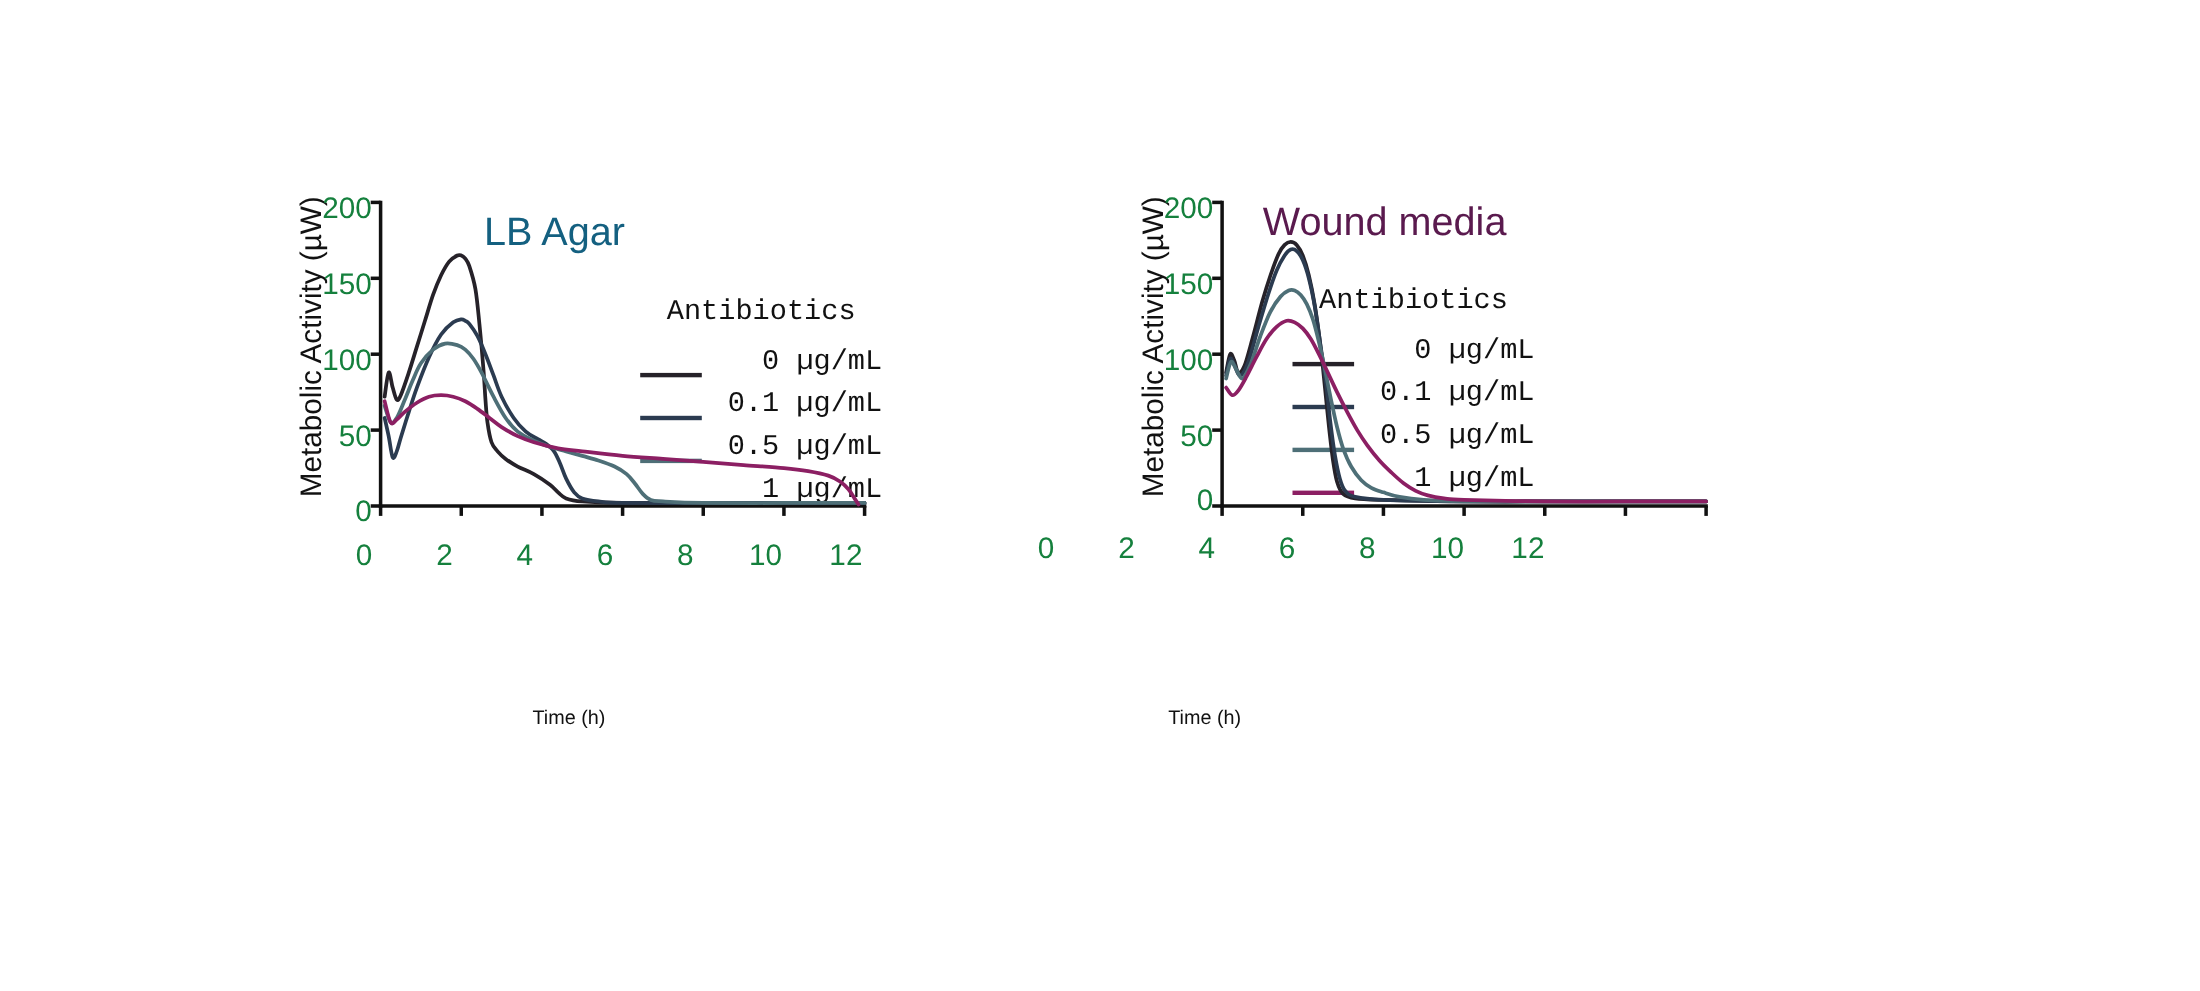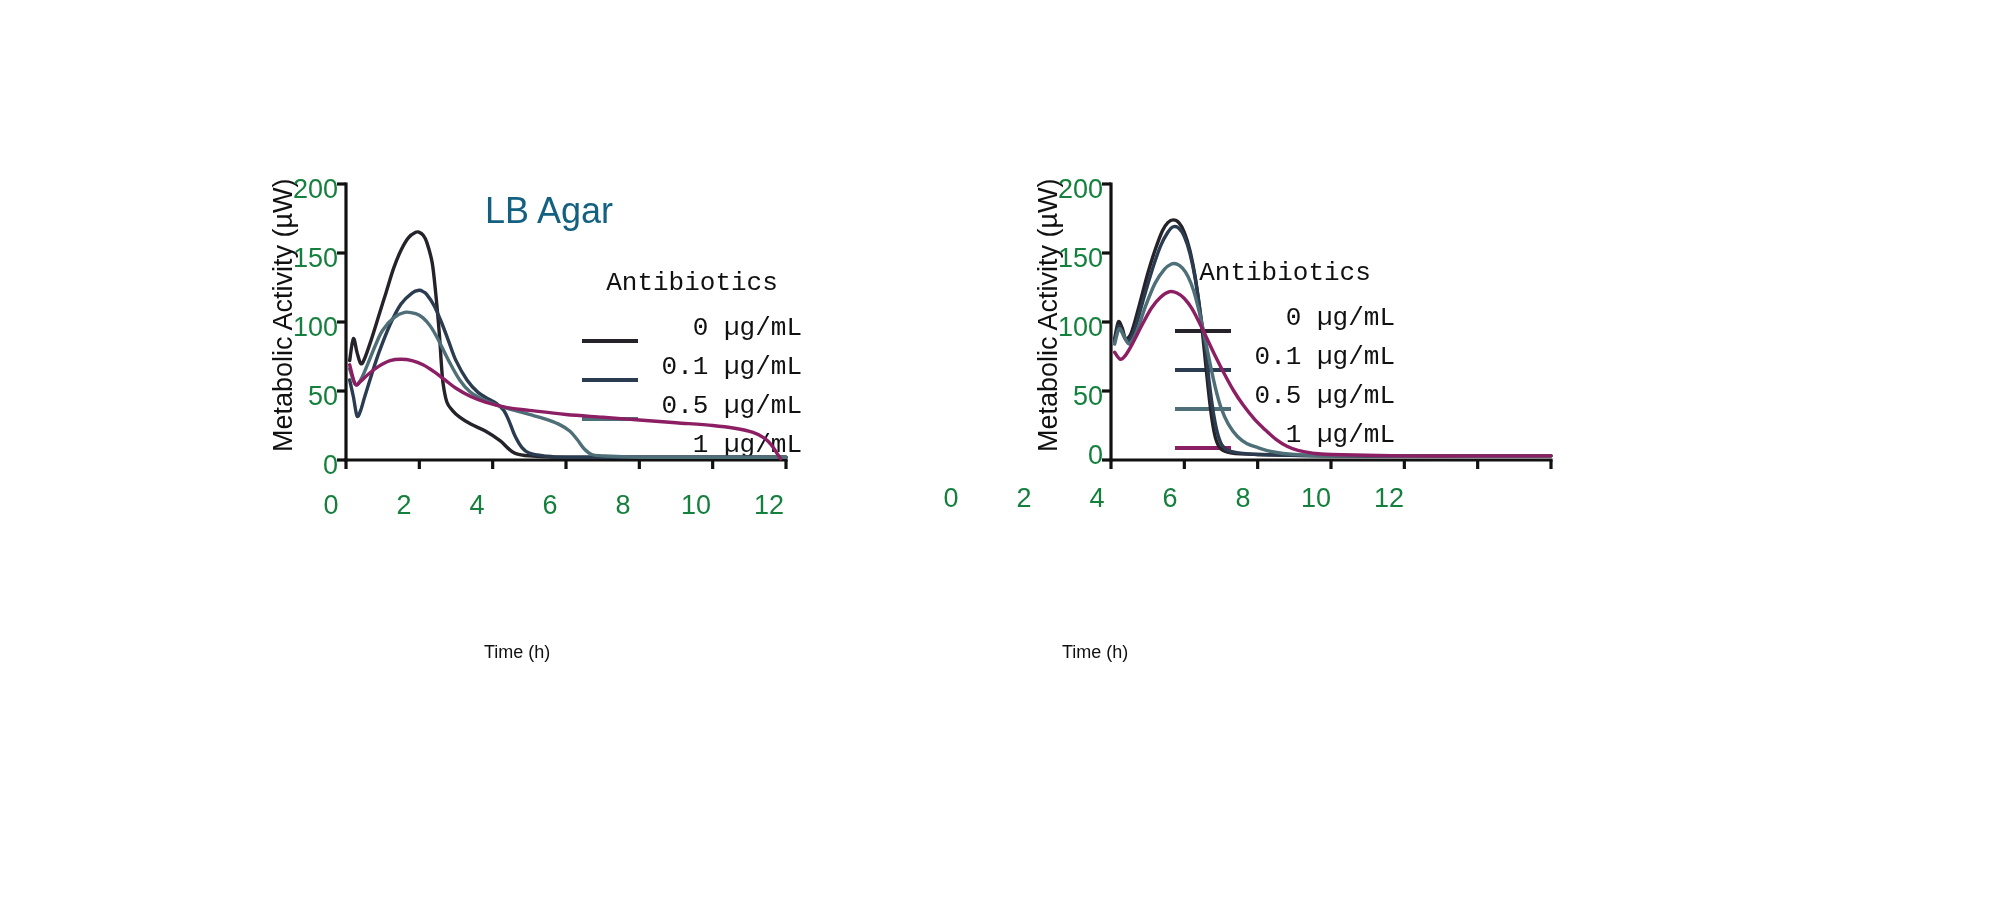--- a/index.html
+++ b/index.html
@@ -6,21 +6,21 @@
   body{
     width:2000px;height:901px;background:#ffffff;
     font-family:"Liberation Sans", sans-serif;
     overflow:hidden;position:relative;
   }
   #figure{position:absolute;left:0;top:0;width:2000px;height:901px;}
   .panel{position:absolute;top:0;height:901px;}
   #panel-lb{left:0;width:1000px;}
   #panel-wound{left:1000px;width:1000px;}
   .panel-title{
-    position:absolute;font-size:36px;font-weight:400;white-space:nowrap;margin-left:45px;
+    position:absolute;font-size:36px;font-weight:400;white-space:nowrap;
   }
   #title-lb{left:440px;top:190px;color:#146080;}
   #title-wound{left:148px;top:181px;color:#5a1a4e;}
   .axis-title-y{
     position:absolute;font-size:27px;color:#111111;white-space:nowrap;
     transform:rotate(-90deg);transform-origin:left top;
   }
   .axis-title-x{
     position:absolute;font-size:18px;color:#111111;white-space:nowrap;
   }
@@ -112,20 +112,21 @@
         <line x1="456" y1="282" x2="456" y2="291" stroke="#111111" stroke-width="3.2"></line>
         <path d="M 19.67 182.64 C 20.28 178.96, 22.11 161.94, 23.33 160.56 C 24.56 159.18, 25.78 170.22, 27.00 174.36 C 28.22 178.50, 29.44 184.25, 30.67 185.40 C 31.89 186.55, 32.50 185.40, 34.33 181.26 C 36.17 177.12, 39.22 167.92, 41.67 160.56 C 44.11 153.20, 46.56 144.92, 49.00 137.10 C 51.44 129.28, 53.89 121.46, 56.33 113.64 C 58.78 105.82, 61.22 97.08, 63.67 90.18 C 66.11 83.28, 68.56 77.30, 71.00 72.24 C 73.44 67.18, 75.89 62.81, 78.33 59.82 C 80.78 56.83, 83.83 55.22, 85.67 54.30 C 87.50 53.38, 88.11 53.84, 89.33 54.30 C 90.56 54.76, 91.78 55.45, 93.00 57.06 C 94.22 58.67, 95.14 59.36, 96.67 63.96 C 98.19 68.56, 100.64 75.92, 102.17 84.66 C 103.69 93.40, 104.61 104.21, 105.83 116.40 C 107.06 128.59, 108.58 146.30, 109.50 157.80 C 110.42 169.30, 110.72 177.35, 111.33 185.40 C 111.94 193.45, 112.25 199.66, 113.17 206.10 C 114.08 212.54, 115.31 219.67, 116.83 224.04 C 118.36 228.41, 120.19 229.79, 122.33 232.32 C 124.47 234.85, 126.61 236.92, 129.67 239.22 C 132.72 241.52, 136.39 243.82, 140.67 246.12 C 144.94 248.42, 150.44 250.26, 155.33 253.02 C 160.22 255.78, 166.33 259.92, 170.00 262.68 C 173.67 265.44, 174.89 267.51, 177.33 269.58 C 179.78 271.65, 181.00 273.72, 184.67 275.10 C 188.33 276.48, 190.78 277.17, 199.33 277.86 C 207.89 278.55, 217.67 279.01, 236.00 279.24 C 254.33 279.47, 284.89 279.24, 309.33 279.24 C 333.78 279.24, 358.22 279.24, 382.67 279.24 C 407.11 279.24, 443.78 279.24, 456.00 279.24" fill="none" stroke="#262229" stroke-width="3.4" stroke-linecap="round" stroke-linejoin="round"></path>
         <path d="M 19.67 201.96 C 20.28 204.72, 22.11 212.54, 23.33 218.52 C 24.56 224.50, 25.78 235.54, 27.00 237.84 C 28.22 240.14, 29.44 235.31, 30.67 232.32 C 31.89 229.33, 32.50 225.88, 34.33 219.90 C 36.17 213.92, 39.22 204.03, 41.67 196.44 C 44.11 188.85, 45.94 182.64, 49.00 174.36 C 52.06 166.08, 56.33 154.81, 60.00 146.76 C 63.67 138.71, 67.33 131.35, 71.00 126.06 C 74.67 120.77, 78.94 117.32, 82.00 115.02 C 85.06 112.72, 87.50 112.49, 89.33 112.26 C 91.17 112.03, 91.78 112.95, 93.00 113.64 C 94.22 114.33, 94.83 114.10, 96.67 116.40 C 98.50 118.70, 101.56 122.84, 104.00 127.44 C 106.44 132.04, 108.89 138.02, 111.33 144.00 C 113.78 149.98, 116.22 156.88, 118.67 163.32 C 121.11 169.76, 122.94 176.20, 126.00 182.64 C 129.06 189.08, 133.33 196.67, 137.00 201.96 C 140.67 207.25, 144.33 211.16, 148.00 214.38 C 151.67 217.60, 155.94 219.44, 159.00 221.28 C 162.06 223.12, 163.89 223.58, 166.33 225.42 C 168.78 227.26, 171.53 229.33, 173.67 232.32 C 175.81 235.31, 177.33 239.22, 179.17 243.36 C 181.00 247.50, 182.53 252.79, 184.67 257.16 C 186.81 261.53, 189.56 266.59, 192.00 269.58 C 194.44 272.57, 195.67 273.72, 199.33 275.10 C 203.00 276.48, 207.89 277.17, 214.00 277.86 C 220.11 278.55, 220.11 279.01, 236.00 279.24 C 251.89 279.47, 284.89 279.24, 309.33 279.24 C 333.78 279.24, 358.22 279.24, 382.67 279.24 C 407.11 279.24, 443.78 279.24, 456.00 279.24" fill="none" stroke="#2b3b50" stroke-width="3.4" stroke-linecap="round" stroke-linejoin="round"></path>
         <path d="M 19.67 190.92 C 20.58 193.45, 23.33 204.26, 25.17 206.10 C 27.00 207.94, 28.53 205.41, 30.67 201.96 C 32.81 198.51, 35.56 191.15, 38.00 185.40 C 40.44 179.65, 42.89 172.98, 45.33 167.46 C 47.78 161.94, 49.61 156.88, 52.67 152.28 C 55.72 147.68, 60.00 142.85, 63.67 139.86 C 67.33 136.87, 71.00 135.03, 74.67 134.34 C 78.33 133.65, 82.61 134.80, 85.67 135.72 C 88.72 136.64, 90.56 137.79, 93.00 139.86 C 95.44 141.93, 97.89 144.69, 100.33 148.14 C 102.78 151.59, 104.61 154.81, 107.67 160.56 C 110.72 166.31, 115.00 175.74, 118.67 182.64 C 122.33 189.54, 126.00 196.67, 129.67 201.96 C 133.33 207.25, 136.39 210.93, 140.67 214.38 C 144.94 217.83, 150.44 220.36, 155.33 222.66 C 160.22 224.96, 165.11 226.57, 170.00 228.18 C 174.89 229.79, 179.78 230.94, 184.67 232.32 C 189.56 233.70, 194.44 235.08, 199.33 236.46 C 204.22 237.84, 209.11 238.99, 214.00 240.60 C 218.89 242.21, 224.39 244.05, 228.67 246.12 C 232.94 248.19, 236.61 250.49, 239.67 253.02 C 242.72 255.55, 244.56 258.31, 247.00 261.30 C 249.44 264.29, 251.89 268.43, 254.33 270.96 C 256.78 273.49, 258.61 275.33, 261.67 276.48 C 264.72 277.63, 264.72 277.40, 272.67 277.86 C 280.61 278.32, 291.00 279.01, 309.33 279.24 C 327.67 279.47, 358.22 279.24, 382.67 279.24 C 407.11 279.24, 443.78 279.24, 456.00 279.24" fill="none" stroke="#4e6f77" stroke-width="3.4" stroke-linecap="round" stroke-linejoin="round"></path>
         <path d="M 19.67 186.78 C 20.58 190.00, 23.33 203.34, 25.17 206.10 C 27.00 208.86, 28.53 204.95, 30.67 203.34 C 32.81 201.73, 34.94 198.97, 38.00 196.44 C 41.06 193.91, 45.33 190.46, 49.00 188.16 C 52.67 185.86, 56.33 183.79, 60.00 182.64 C 63.67 181.49, 67.33 181.26, 71.00 181.26 C 74.67 181.26, 78.33 181.72, 82.00 182.64 C 85.67 183.56, 89.33 184.94, 93.00 186.78 C 96.67 188.62, 100.33 191.15, 104.00 193.68 C 107.67 196.21, 111.33 199.20, 115.00 201.96 C 118.67 204.72, 121.72 207.48, 126.00 210.24 C 130.28 213.00, 135.78 216.22, 140.67 218.52 C 145.56 220.82, 149.22 222.20, 155.33 224.04 C 161.44 225.88, 170.00 228.18, 177.33 229.56 C 184.67 230.94, 189.56 231.17, 199.33 232.32 C 209.11 233.47, 223.78 235.31, 236.00 236.46 C 248.22 237.61, 260.44 238.30, 272.67 239.22 C 284.89 240.14, 297.11 241.06, 309.33 241.98 C 321.56 242.90, 333.78 243.82, 346.00 244.74 C 358.22 245.66, 372.89 246.58, 382.67 247.50 C 392.44 248.42, 397.94 249.11, 404.67 250.26 C 411.39 251.41, 418.11 252.79, 423.00 254.40 C 427.89 256.01, 430.94 257.85, 434.00 259.92 C 437.06 261.99, 439.19 264.29, 441.33 266.82 C 443.47 269.35, 445.31 272.80, 446.83 275.10 C 448.36 277.40, 449.89 279.70, 450.50 280.62" fill="none" stroke="#8c1f63" stroke-width="3.4" stroke-linecap="round" stroke-linejoin="round"></path>
       </svg>
   </div>
 
   <div class="panel" id="panel-wound">
 
+    <div class="panel-title" id="title-wound">Wound media</div>
 
     <div class="axis-title-y" style="left:33px;top:452px;">Metabolic Activity (µW)</div>
 
     <div class="axis-title-x" style="left:62px;top:642px;">Time (h)</div>
 
     <div class="tick-label ytick-label" style="left:48px;top:174px;width:55px;">200</div>
     <div class="tick-label ytick-label" style="left:48px;top:243px;width:55px;">150</div>
     <div class="tick-label ytick-label" style="left:48px;top:312px;width:55px;">100</div>
     <div class="tick-label ytick-label" style="left:48px;top:381px;width:55px;">50</div>
     <div class="tick-label ytick-label" style="left:48px;top:440px;width:55px;">0</div>

